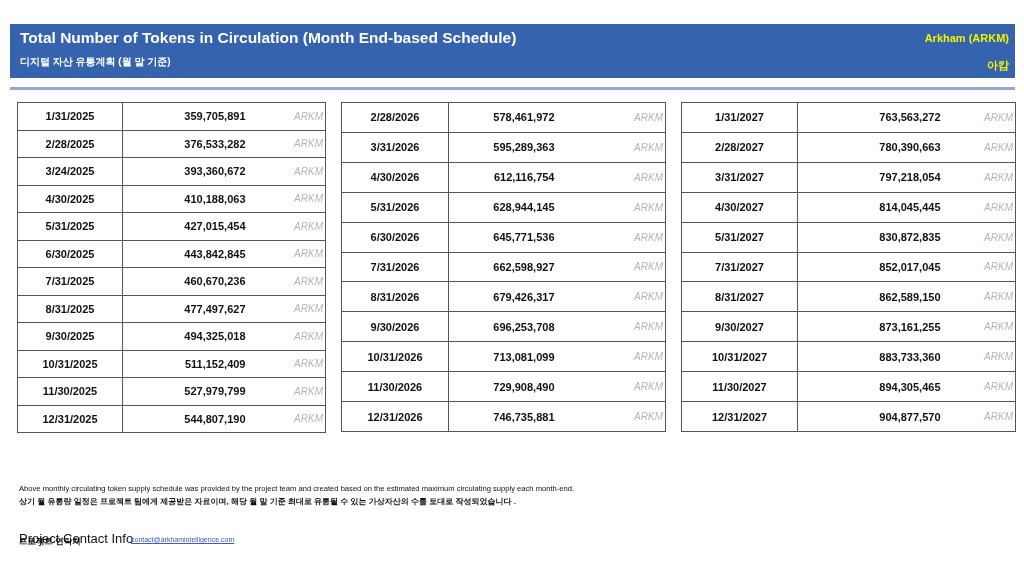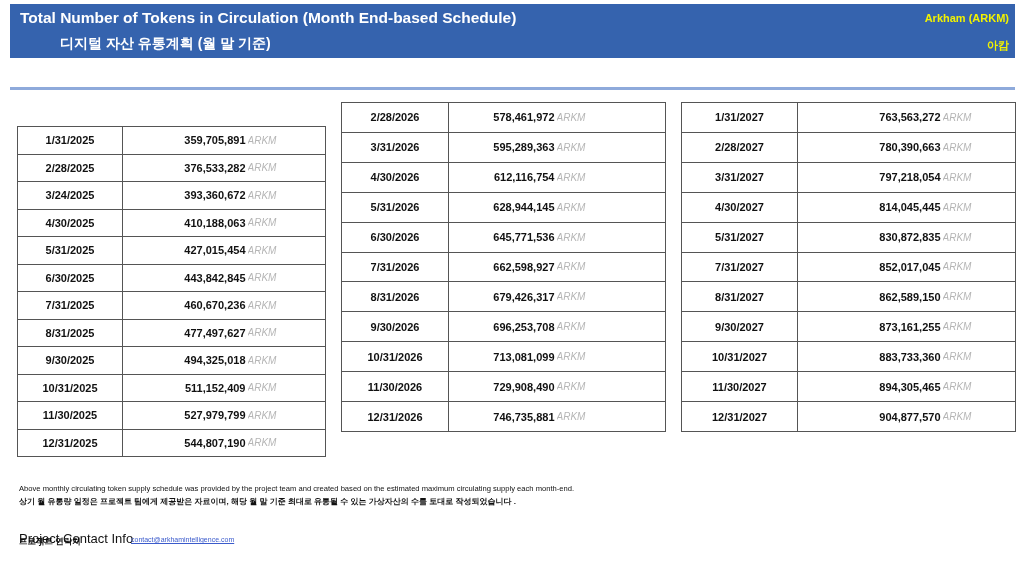--- a/index.html
+++ b/index.html
@@ -1,29 +1,29 @@
 <!DOCTYPE html>
 <html><head>
   <meta charset="utf-8">
   <style>
     * { box-sizing: border-box; margin: 0; padding: 0; }
     html, body { width: 1024px; height: 563px; background: #ffffff; overflow: hidden; }
     body { position: relative; font-family: "Liberation Sans", "DejaVu Sans", sans-serif; color: #111; }
 
     .header {
-      position: absolute; left: 10px; top: 4px; width: 1005px; height: 54px;
+      position: absolute; left: 10px; top: 24px; width: 1005px; height: 54px;
       background: #3563ae;
     }
     .header .title-en {
       position: absolute; left: 10px; top: 5px;
       font-size: 15.5px; font-weight: bold; color: #ffffff; white-space: nowrap;
     }
     .header .title-ko {
       position: absolute; left: 10px; top: 31px;
-      font-size: 14px; font-weight: bold; color: #ffffff; white-space: nowrap; margin-left: 40px;
+      font-size: 10px; font-weight: bold; color: #ffffff; white-space: nowrap;
     }
     .header .asset-en {
       position: absolute; right: 6px; top: 8px;
       font-size: 11px; font-weight: bold; color: #f2f200; white-space: nowrap;
     }
     .header .asset-ko {
       position: absolute; right: 6px; top: 34px;
       font-size: 11px; font-weight: bold; color: #f2f200; white-space: nowrap;
     }
 
@@ -37,25 +37,25 @@
       border-collapse: collapse; table-layout: fixed;
     }
     table.sched td {
       border-top: 1px solid #555; border-bottom: 1px solid #555;
       height: 27.5px; font-size: 11px; font-weight: bold; color: #111;
       white-space: nowrap; overflow: hidden;
     }
     table.sched td.date { text-align: center; border-left: 1px solid #555; border-right: 1px solid #555; }
     table.sched td.amount { text-align: right; padding-right: 2px; padding-left: 25px; }
     table.sched td.unit {
-      text-align: left; font-weight: normal; font-style: italic; color: #b5b5b5;
-      font-size: 10px; border-right: 1px solid #555; padding-right: 9px;
-    }
-
-    #t1 { left: 17px; width: 308px; margin-top: 24px; }
+      text-align: right; font-weight: normal; font-style: italic; color: #b5b5b5;
+      font-size: 10px; border-right: 1px solid #555; padding-right: 2px;
+    }
+
+    #t1 { left: 17px; width: 308px; }
     #t1 col.c1 { width: 105px; } #t1 col.c2 { width: 125px; } #t1 col.c3 { width: 78px; }
     #t2 { left: 341px; width: 324px; }
     #t2 col.c1 { width: 107px; } #t2 col.c2 { width: 108px; } #t2 col.c3 { width: 109px; }
     #t3 { left: 681px; width: 334px; }
     #t3 col.c1 { width: 116px; } #t3 col.c2 { width: 145px; } #t3 col.c3 { width: 73px; }
 
     .footnote-en {
       position: absolute; left: 19px; top: 484px; font-size: 7.6px; color: #111; white-space: nowrap;
     }
     .footnote-ko {

